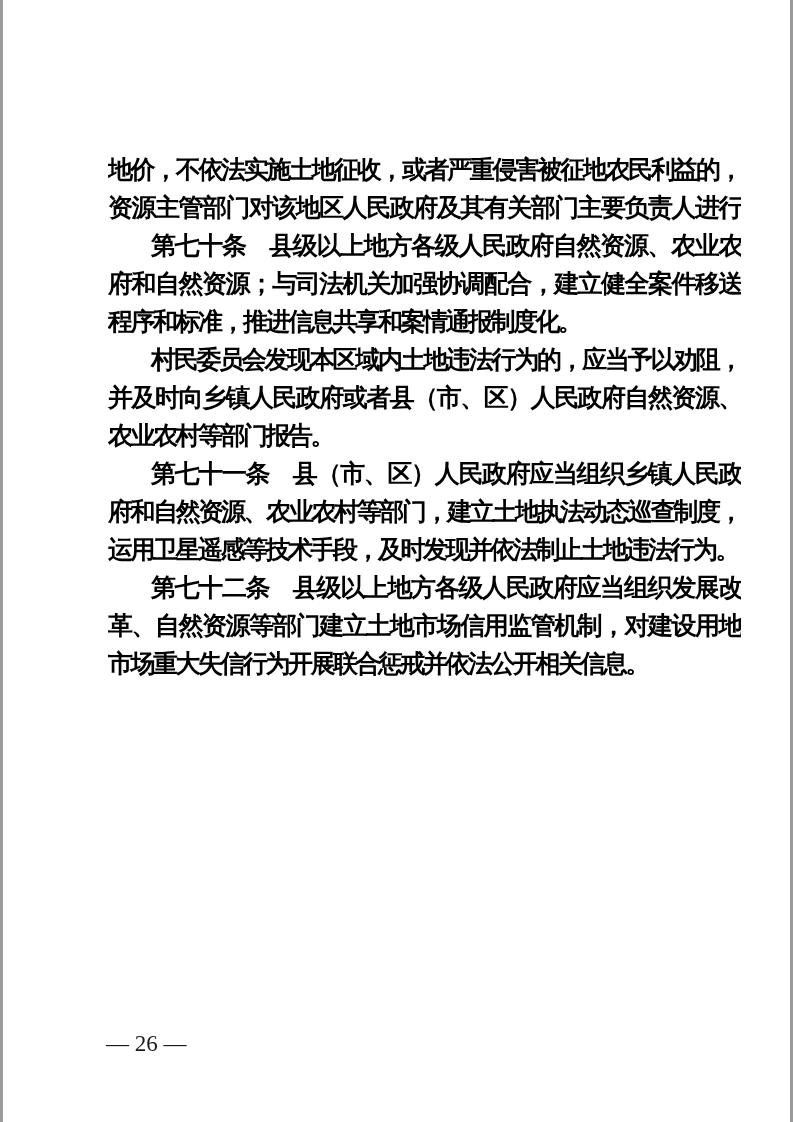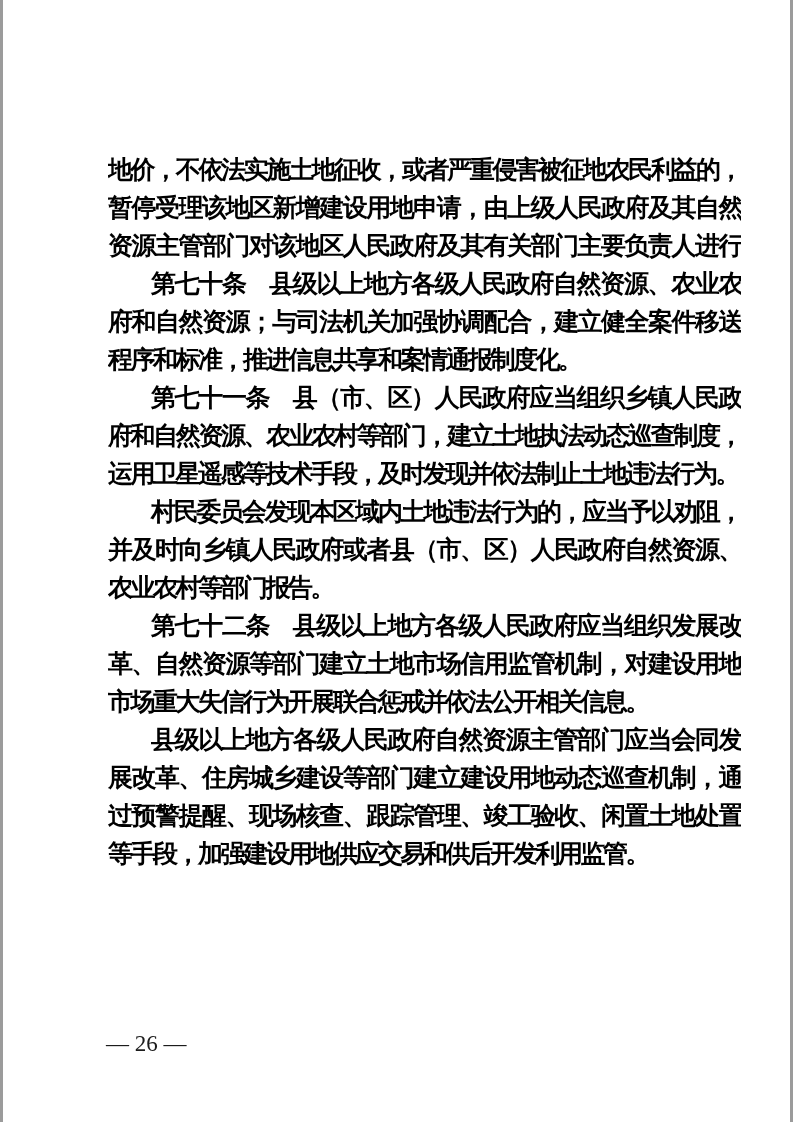--- a/index.html
+++ b/index.html
@@ -52,52 +52,45 @@
 </style>
 </head>
 <body>
 
 <div class="page">
 
   <div class="text-block">
 
     <div class="para">
       <div class="line">地价，不依法实施土地征收，或者严重侵害被征地农民利益的，</div>
-      <div class="line">暂停受理该地区新增建设用地申请，由上级人民政府及其自然</div>
       <div class="line">资源主管部门对该地区人民政府及其有关部门主要负责人进行</div>
     </div>
 
     <div class="para">
       <div class="line indent">第七十条　县级以上地方各级人民政府自然资源、农业农</div>
       <div class="line">府和自然资源；与司法机关加强协调配合，建立健全案件移送</div>
       <div class="line last">程序和标准，推进信息共享和案情通报制度化。</div>
     </div>
 
     <div class="para">
+      <div class="line indent">村民委员会发现本区域内土地违法行为的，应当予以劝阻，</div>
+      <div class="line">并及时向乡镇人民政府或者县（市、区）人民政府自然资源、</div>
+      <div class="line last">农业农村等部门报告。</div>
+    </div>
+
+    <div class="para">
       <div class="line indent">第七十一条　县（市、区）人民政府应当组织乡镇人民政</div>
       <div class="line">府和自然资源、农业农村等部门，建立土地执法动态巡查制度，</div>
       <div class="line last">运用卫星遥感等技术手段，及时发现并依法制止土地违法行为。</div>
-    </div>
-
-    <div class="para">
-      <div class="line indent">村民委员会发现本区域内土地违法行为的，应当予以劝阻，</div>
-      <div class="line">并及时向乡镇人民政府或者县（市、区）人民政府自然资源、</div>
-      <div class="line last">农业农村等部门报告。</div>
     </div>
 
     <div class="para">
       <div class="line indent">第七十二条　县级以上地方各级人民政府应当组织发展改</div>
       <div class="line">革、自然资源等部门建立土地市场信用监管机制，对建设用地</div>
       <div class="line last">市场重大失信行为开展联合惩戒并依法公开相关信息。</div>
     </div>
 
-    <div class="para">
-      <div class="line indent">县级以上地方各级人民政府自然资源主管部门应当会同发</div>
-      <div class="line">展改革、住房城乡建设等部门建立建设用地动态巡查机制，通</div>
-      <div class="line">过预警提醒、现场核查、跟踪管理、竣工验收、闲置土地处置</div>
-      <div class="line last">等手段，加强建设用地供应交易和供后开发利用监管。</div>
-    </div>
 
   </div>
 
   <div class="page-number">— 26 —</div>
 
 </div>
 
 </body></html>

